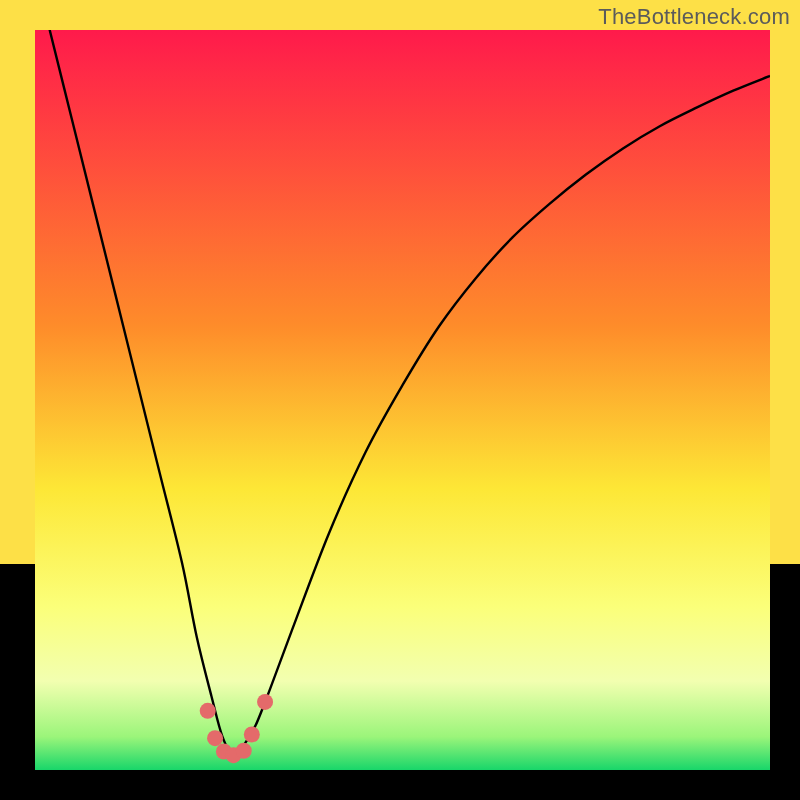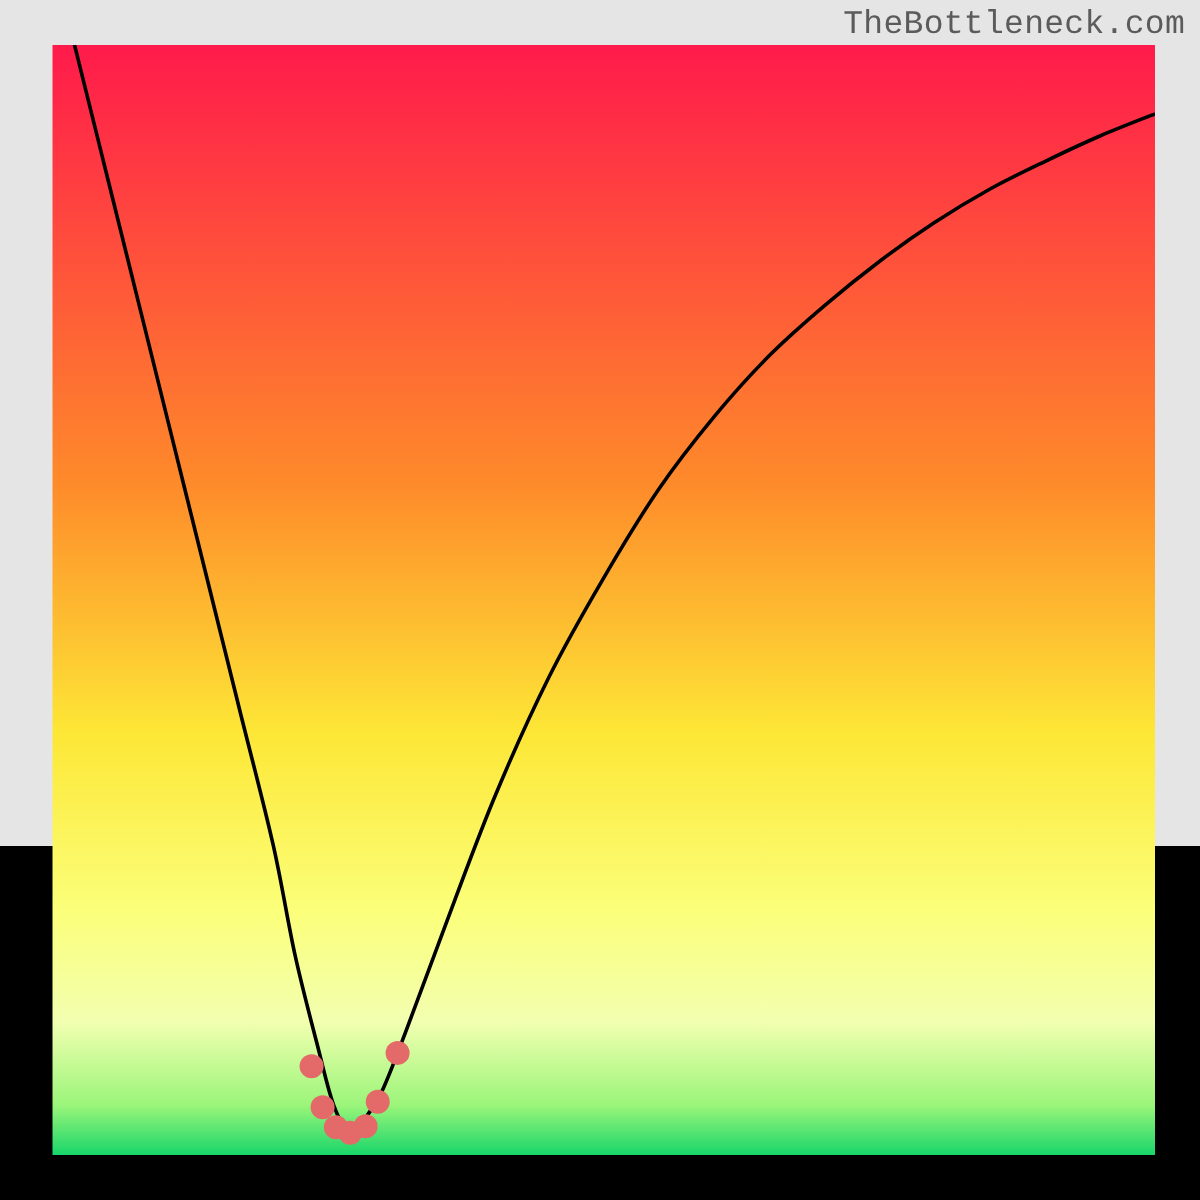--- a/index.html
+++ b/index.html
@@ -10,22 +10,21 @@
     background: #000;
     overflow: hidden;
     font-family: Arial, Helvetica, sans-serif;
   }
   .frame {
     position: absolute;
     top: 0;
     left: 0;
     width: 800px;
     height: 564px;
-    background: #e5e5e5;
-    font-family: Liberation Mono, monospace;
+    background: #fde047;
   }
   .attribution {
     position: absolute;
     top: 4px;
     right: 10px;
     color: #5b5b5b;
     font-size: 22px;
     font-weight: 400;
     letter-spacing: 0.2px;
     z-index: 10;

